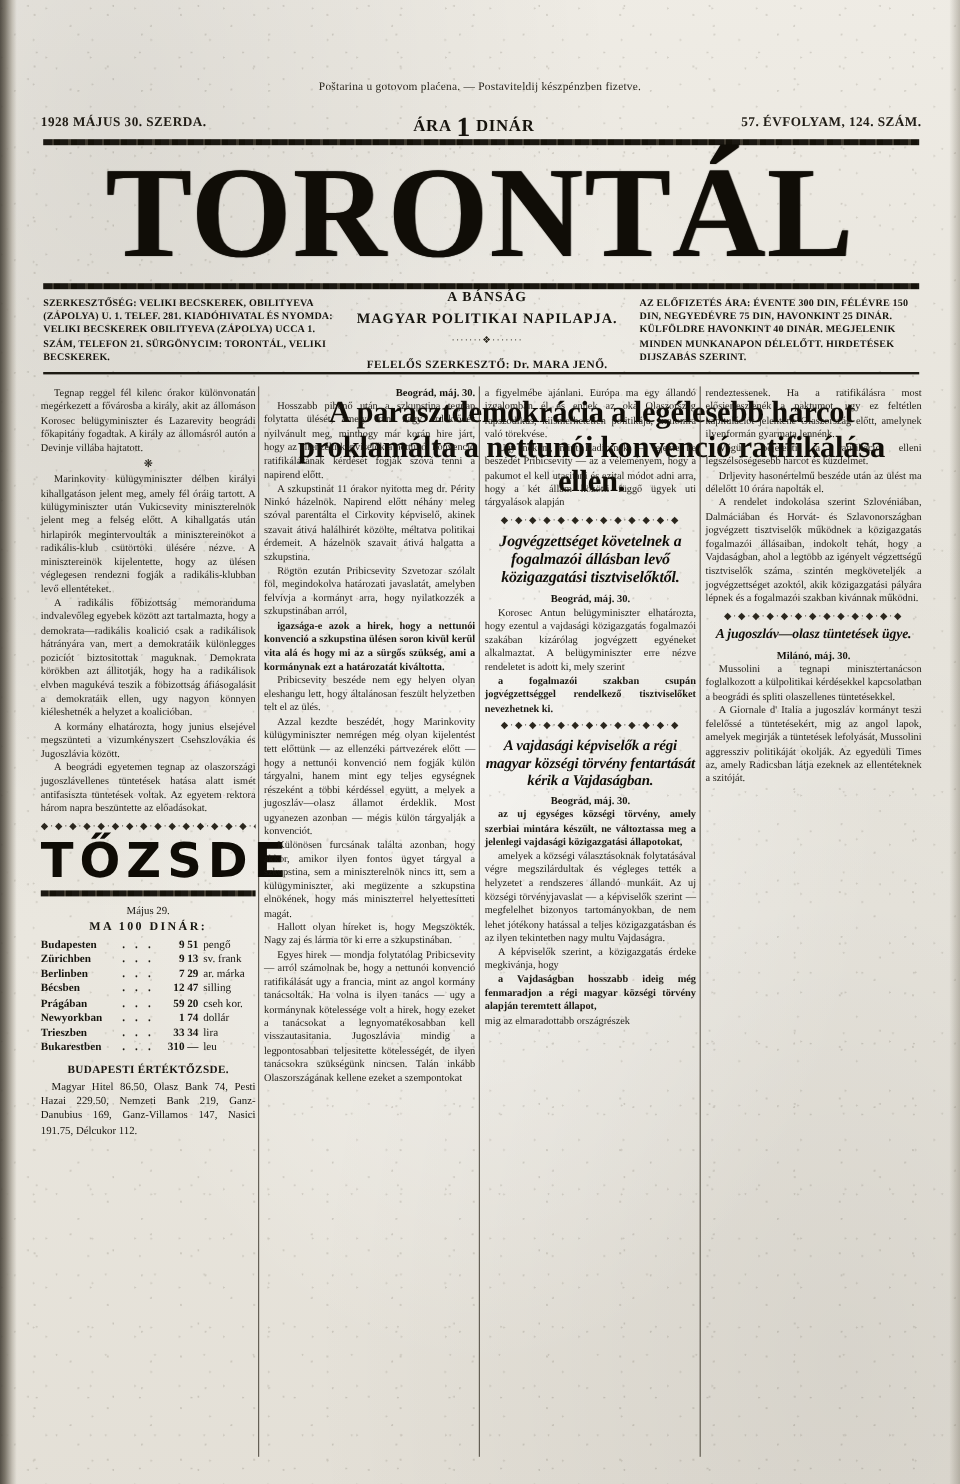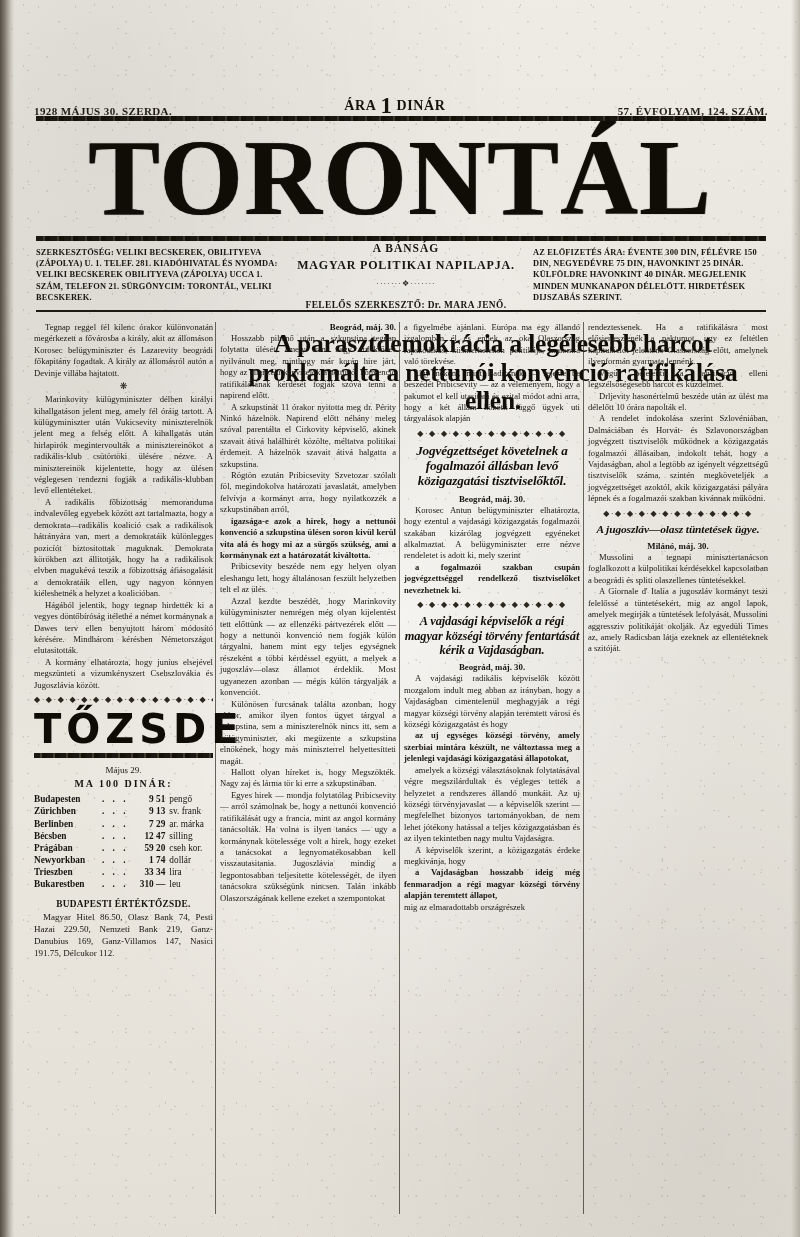--- a/index.html
+++ b/index.html
@@ -47,21 +47,21 @@
 
   .sheet{position:absolute;left:0;top:0;width:800px;height:1237px;}
 
   
   .postal{
     position:absolute;left:0;top:68px;width:800px;text-align:center;
     font-size:9.5px;letter-spacing:.2px;color:#2a261d;
   }
   .dateline-row{
     position:absolute;left:34px;top:96px;width:734px;
-    display:flex;align-items:flex-end;justify-content:space-between;
+    display:flex;justify-content:space-between;
   }
   .dateline-row .dl{
     font-size:11px;font-weight:bold;letter-spacing:.4px;color:#211d16;
     font-family:"Liberation Serif",serif;
   }
   .price{
     font-size:14px;font-weight:bold;letter-spacing:.6px;color:#17140e;
     display:flex;align-items:center;gap:4px;
   }
   .price .big{font-size:23px;line-height:.9;font-weight:bold;}
@@ -172,20 +172,21 @@
   .boxquote{font-weight:bold;font-size:8.9px;line-height:1.45;text-align:justify;}
 </style>
 </head>
 <body>
 
 <div class="paper"></div>
 <div class="speckle"></div>
 
 <div class="sheet">
 
+  <div class="postal">Poštarina u gotovom plaćena. — Postaviteldij készpénzben fizetve.</div>
 
   <div class="dateline-row">
     <div class="dl">1928 MÁJUS 30. SZERDA.</div>
     <div class="price">
       <span>ÁRA</span>
       <span class="big">1</span>
       <span>DINÁR</span>
     </div>
     <div class="dl">57. ÉVFOLYAM, 124. SZÁM.</div>
   </div>
@@ -215,22 +216,22 @@
 
     <div class="vrule" style="left:181px"></div>
     <div class="vrule" style="left:365px"></div>
     <div class="vrule" style="left:549px"></div>
 
     <div class="col c1">
       <p class="t">Tegnap reggel fél kilenc órakor különvonatán megérkezett a fővárosba a király, akit az állomáson Korosec belügyminiszter és Lazarevity beográdi főkapitány fogadtak. A király az állomásról autón a Devinje villába hajtatott.</p>
       <div class="star">❋</div>
       <p class="t">Marinkovity külügyminiszter délben királyi kihallgatáson jelent meg, amely fél óráig tartott. A külügyminiszter után Vukicsevity miniszterelnök jelent meg a felség előtt. A kihallgatás után hirlapirók megintervoulták a minisztereinökot a radikális-klub csütörtöki ülésére nézve. A minisztereinök kijelentette, hogy az ülésen véglegesen rendezni fogják a radikális-klubban levő ellentéteket.</p>
       <p class="t">A radikális főbizottság memoranduma indvalevőleg egyebek között azt tartalmazta, hogy a demokrata—radikális koalició csak a radikálisok hátrányára van, mert a demokratáik különlegges pozicíót biztositottak maguknak. Demokrata körökben azt állitotják, hogy ha a radikálisok elvben magukévá teszik a föbizottság áfiásogalásit a demokratáik ellen, ugy nagyon könnyen kiéleshetnék a helyzet a koalicióban.</p>
-      <p class="t">Hágából jelentik, hogy tegnap hirdették ki a vegyes döntőbíróság itélethé a német kormánynak a Dawes terv ellen benyujtott három módosító kérésére. Mindhárom kérésben Németországot elutasitották.</p>
       <p class="t">A kormány elhatározta, hogy junius elsejével megszünteti a vizumkényszert Csehszlovákia és Jugoszlávia között.</p>
+      <p class="t">A beográdi egyetemen tegnap az olaszországi jugoszlávellenes tüntetések hatása alatt ismét antifasiszta tüntetések voltak. Az egyetem rektora három napra beszüntette az előadásokat.</p>
 
       <div class="orn-rule">◆·◆·◆·◆·◆·◆·◆·◆·◆·◆·◆·◆·◆·◆·◆·◆·◆</div>
 
       <div class="tozsde-title">TŐZSDE</div>
       <div class="tozsde-bar"></div>
       <div class="tz-date">Május 29.</div>
       <div class="tz-head">MA 100 DINÁR:</div>
 
       <table class="fx">
         <tbody>
@@ -316,21 +317,20 @@
       </div>
       <p class="t">Korosec Antun belügyminiszter elhatározta, hogy ezentul a vajdasági közigazgatás fogalmazói szakában kizárólag jogvégzett egyéneket alkalmaztat. A belügyminiszter erre nézve rendeletet is adott ki, mely szerint</p>
       <p class="t boxquote">a fogalmazói szakban csupán jogvégzettséggel rendelkező tisztviselőket nevezhetnek ki.</p>
 
       <div class="orn-rule">◆·◆·◆·◆·◆·◆·◆·◆·◆·◆·◆·◆·◆</div>
       <div class="subhead sm">A vajdasági képviselők a régi magyar községi törvény fentartását kérik a Vajdaságban.</div>
       <div style="height:5px"></div>
       <div class="dl-wrap center">
         <span class="dateloc">Beográd, máj. 30.</span>
       </div>
-      <p class="t">A vajdasági radikális képviselők között mozgalom indult meg abban az irányban, hogy a Vajdaságban cimentelenül meghagyják a régi magyar községi törvény alapján teremtett városi és községi közigazgatást és hogy</p>
       <p class="t boxquote">az uj egységes községi törvény, amely szerbiai mintára készült, ne változtassa meg a jelenlegi vajdasági közigazgatási állapotokat,</p>
       <p class="t">amelyek a községi választásoknak folytatásával végre megszilárdultak és végleges tették a helyzetet a rendszeres állandó munkáit. Az uj községi törvényjavaslat — a képviselők szerint — megfelelhet bizonyos tartományokban, de nem lehet jótékony hatással a teljes közigazgatásban és az ilyen tekintetben nagy multu Vajdaságra.</p>
       <p class="t">A képviselők szerint, a közigazgatás érdeke megkivánja, hogy</p>
       <p class="t boxquote">a Vajdaságban hosszabb ideig még fenmaradjon a régi magyar községi törvény alapján teremtett állapot,</p>
       <p class="t noind">mig az elmaradottabb országrészek</p>
     </div>
 
     <div class="col c4">
       <p class="t noind">rendeztessenek. Ha a ratifikálásra most elősierjesztenék a paktumot, ugy ez feltétlen kapitulációt jelentene Olaszország előtt, amelynek ilyenformán gyarmata lennénk.</p>
       <p class="t">Végül bejelenti a ratifikáció elleni legszélsőségesebb harcot és küzdelmet.</p>

